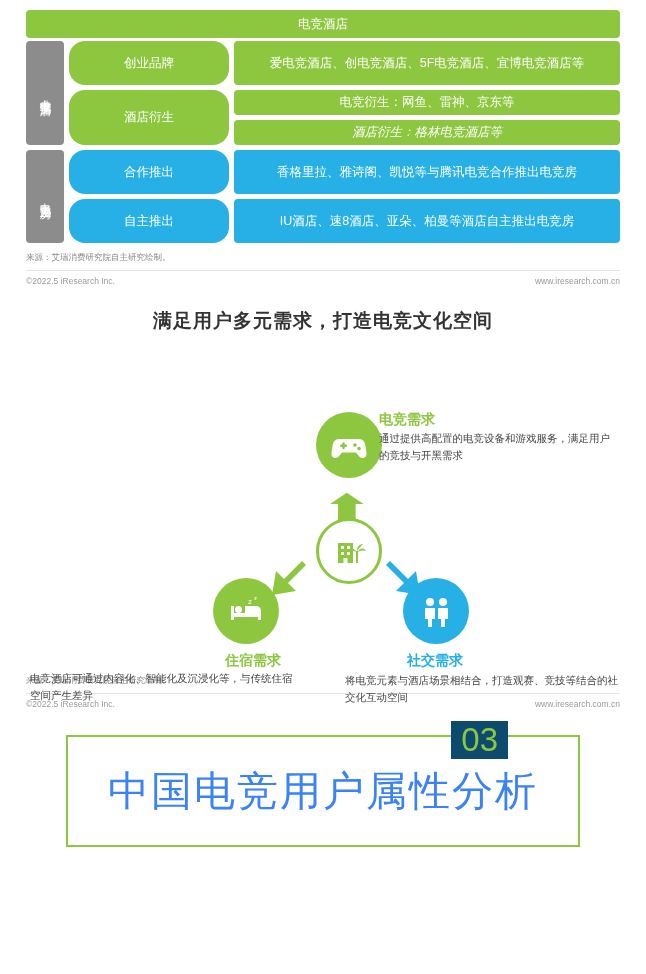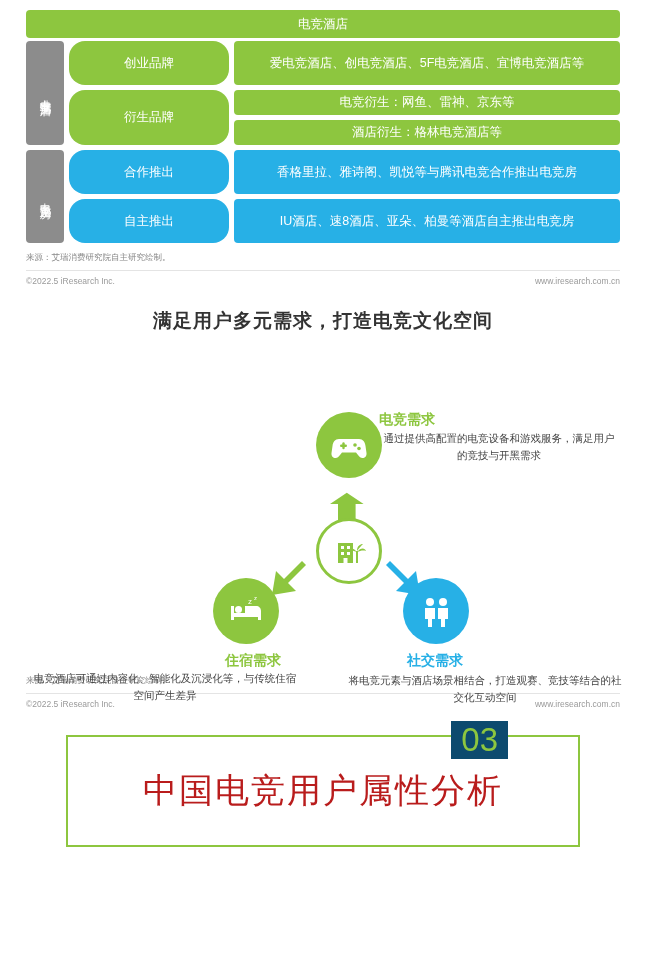--- a/index.html
+++ b/index.html
@@ -75,21 +75,21 @@
     border-radius:4px;
     display:flex;align-items:center;justify-content:center;
     text-align:center;
     min-height:44px;
     padding:4px 16px;
     box-sizing:border-box;
   }
   .desc.green{background:#8dc63f;}
   .desc.blue{background:#27b0e6;}
   .desc.small{min-height:19.5px;}
-  .desc.small + .desc.small{margin-top:5px;}
+  .desc.small + .desc.small{margin-top:5px;font-style:italic;}
 
   .src{
     font-size:8.5px;
     color:#888;
     margin-top:9px;
     padding-bottom:6px;
     border-bottom:1px solid #e4e4e4;
   }
   .footer{
     display:flex;justify-content:space-between;
@@ -119,21 +119,20 @@
     font-size:14px;
     font-weight:bold;
   }
   .lbl.green{color:#8dc63f;}
   .lbl.blue{color:#27b0e6;}
   .txt{
     position:absolute;
     font-size:10.5px;
     color:#444;
     line-height:17px;
-    text-align:center;
   }
   .arrow{position:absolute;}
 
   
   .sec3{padding-top:26px;padding-bottom:26px;}
   .chapter{
     position:relative;
     width:514px;
     margin:0 auto;
     height:112px;
@@ -149,22 +148,22 @@
     font-size:33px;
     color:#8dc63f;
     background:#0c4a6e;
     padding:0 10px;
     font-family:"Liberation Sans",sans-serif;
   }
   .chapter .ctitle{
     position:absolute;
     left:0;right:0;top:0;bottom:0;
     display:flex;align-items:center;justify-content:center;
-    font-size:34px;
-    color:#b91c1c;
+    font-size:41px;
+    color:#3b82f6;
     letter-spacing:2px;
   }
 </style>
 </head>
 <body>
 
 <div class="page">
 
   <div class="sec">
 
@@ -174,21 +173,21 @@
       <div class="row">
         <div class="leftlbl">专业电竞酒店</div>
         <div class="group">
           <div class="grow">
             <div class="cat green">创业品牌</div>
             <div class="desc-wrap">
               <div class="desc green">爱电竞酒店、创电竞酒店、5F电竞酒店、宜博电竞酒店等</div>
             </div>
           </div>
           <div class="grow">
-            <div class="cat green">衍生品牌</div>
+            <div class="cat green">酒店衍生</div>
             <div class="desc-wrap">
               <div class="desc green small">电竞衍生：网鱼、雷神、京东等</div>
               <div class="desc green small">酒店衍生：格林电竞酒店等</div>
             </div>
           </div>
         </div>
       </div>
 
       <div class="row">
         <div class="leftlbl">电竞主题房</div>

